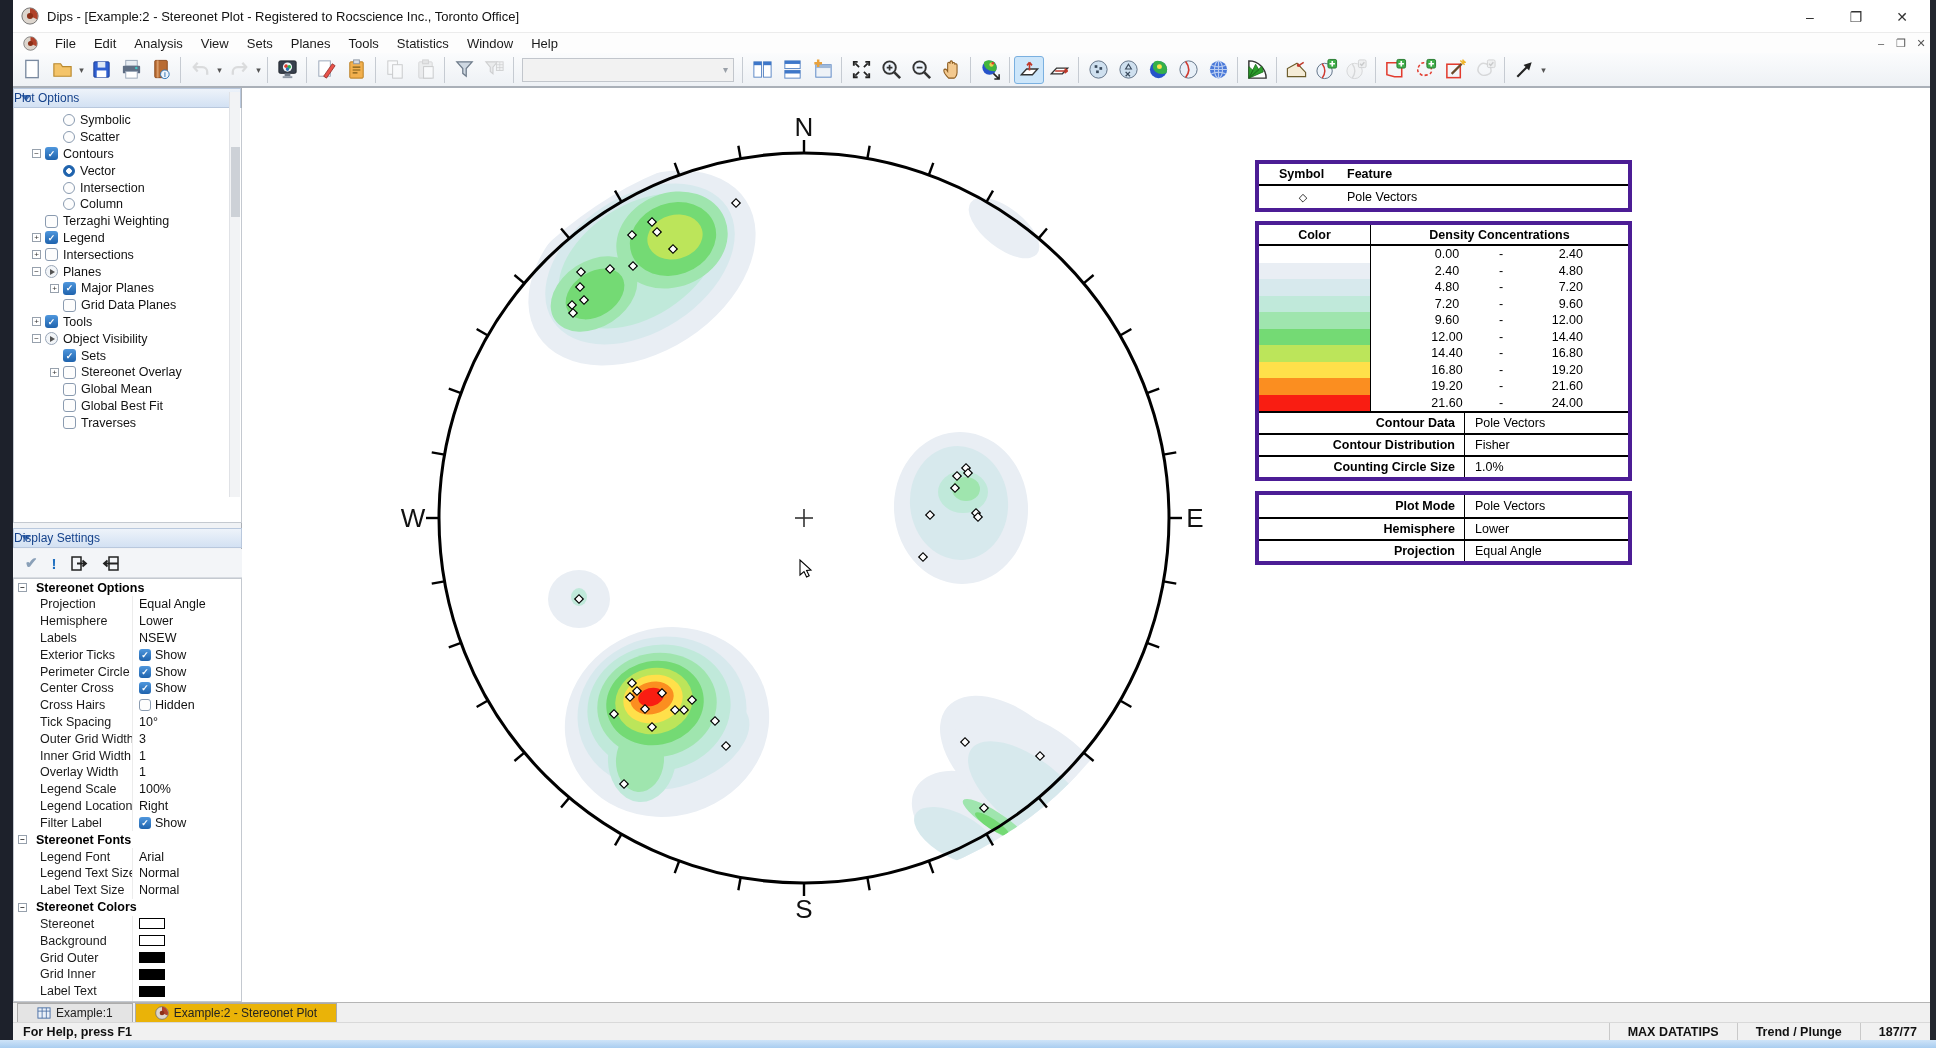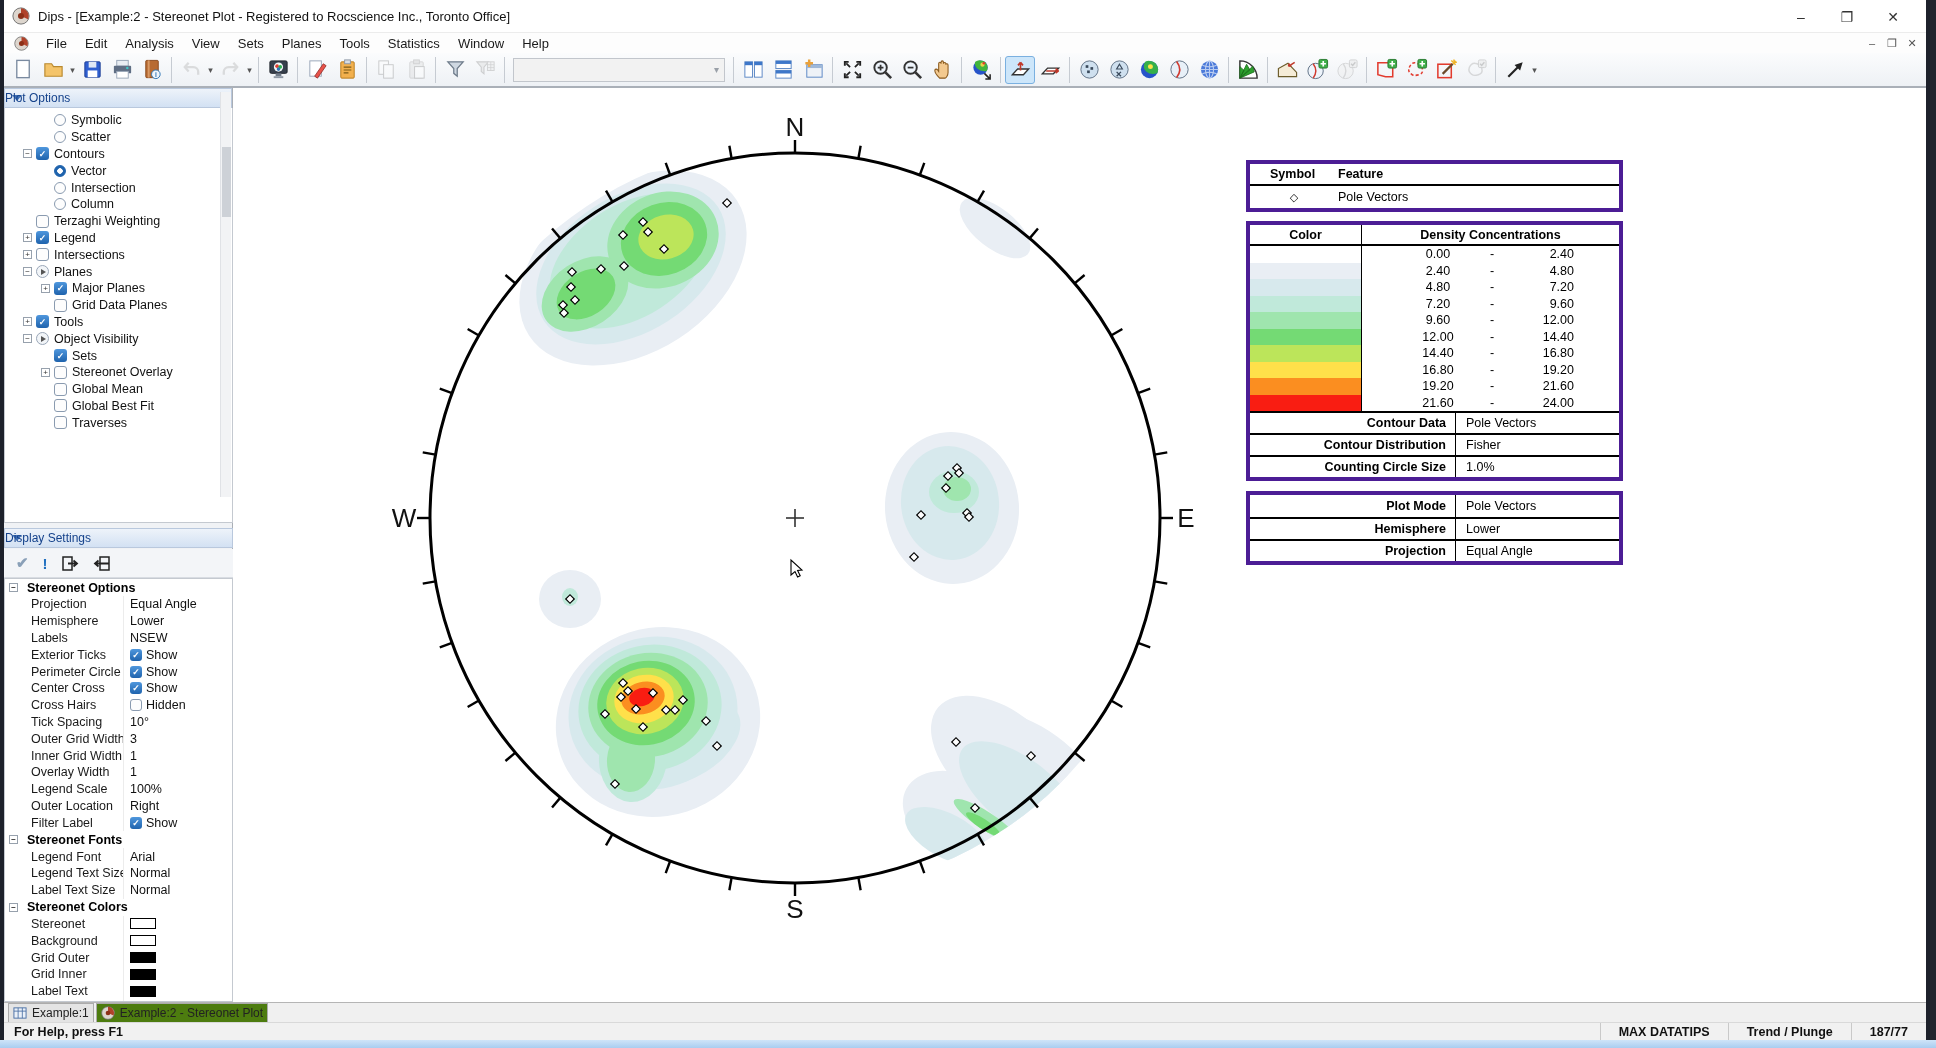--- a/index.html
+++ b/index.html
@@ -1,18 +1,18 @@
 <!DOCTYPE html>
 <html><head>
 <meta charset="utf-8">
 <style>
   * { margin:0; padding:0; box-sizing:border-box; }
   html,body { width:1936px; height:1048px; overflow:hidden; background:#1d212b;
               font-family:"Liberation Sans", sans-serif; }
-  #app { position:absolute; left:4px; top:0; width:1922px; height:1040px; background:#fff; }
+  #app { position:absolute; left:13px; top:0; width:1922px; height:1040px; background:#fff; }
   #right-strip { position:absolute; right:0; top:0; width:6px; height:1040px; background:#23272f; }
   #taskbar-sliver { position:absolute; left:0; top:1040px; width:1936px; height:8px;
                     background:linear-gradient(#cfe4f8,#a9cdf0); }
 
   
   #titlebar { position:absolute; left:0; top:0; width:100%; height:33px; background:#fff;
               display:flex; align-items:center; border-bottom:1px solid #ececec; }
   #titlebar .logo { margin-left:8px; width:18px; height:18px; }
   #titlebar .title { margin-left:8px; font-size:13px; color:#111; }
   .win-btns { position:absolute; right:10px; top:0; height:33px; display:flex; }
@@ -117,24 +117,24 @@
   .info-row { display:flex; height:22px; align-items:center; border-top:2px solid #000; }
   .info-label { width:205px; text-align:right; padding-right:9px; font-weight:bold; }
   .info-value { flex:1; padding-left:10px; border-left:1px solid #000; height:100%;
                 display:flex; align-items:center; }
   #plot-table { margin-top:10px; }
   #plot-table .info-row:first-child { border-top:none; }
 
   
   #tabbar { position:absolute; left:0; top:1002px; width:1922px; height:20px; background:#f0f0f0;
             border-top:1px solid #b5b5b5; display:flex; align-items:flex-end; padding-left:4px; }
-  .doc-tab { height:19px; display:flex; align-items:center; gap:5px; padding:0 4px;
+  .doc-tab { height:19px; display:flex; align-items:center; gap:5px; padding:0 19px;
              font-size:12px; color:#222; border:1px solid #ababab; border-bottom:none;
              background:#e4e4e4; margin-right:2px; }
-  .doc-tab.active { background:#4d7c0f; }
+  .doc-tab.active { background:#eab308; }
   .doc-tab svg { width:14px; height:14px; }
   #statusbar { position:absolute; left:0; top:1022px; width:1922px; height:18px; background:#f1f1f1;
                border-top:1px solid #d9d9d9; display:flex; align-items:center; font-size:12.5px; }
   #status-help { font-weight:bold; color:#111; padding-left:10px; flex:1; }
   .status-panel { font-weight:bold; color:#111; padding:0 18px; border-left:1px solid #c9c9c9;
                   height:100%; display:flex; align-items:center; }
 </style>
 </head>
 <body>
 
@@ -646,21 +646,21 @@
           </div>
           <div class="prop-row">
             <div class="prop-label">Overlay Width</div>
             <div class="prop-value">1</div>
           </div>
           <div class="prop-row">
             <div class="prop-label">Legend Scale</div>
             <div class="prop-value">100%</div>
           </div>
           <div class="prop-row">
-            <div class="prop-label">Outer Location</div>
+            <div class="prop-label">Legend Location</div>
             <div class="prop-value">Right</div>
           </div>
           <div class="prop-row">
             <div class="prop-label">Filter Label</div>
             <div class="prop-value">
               <span class="cb on">✓</span>
               <span>Show</span>
             </div>
           </div>
           <div class="prop-section">

